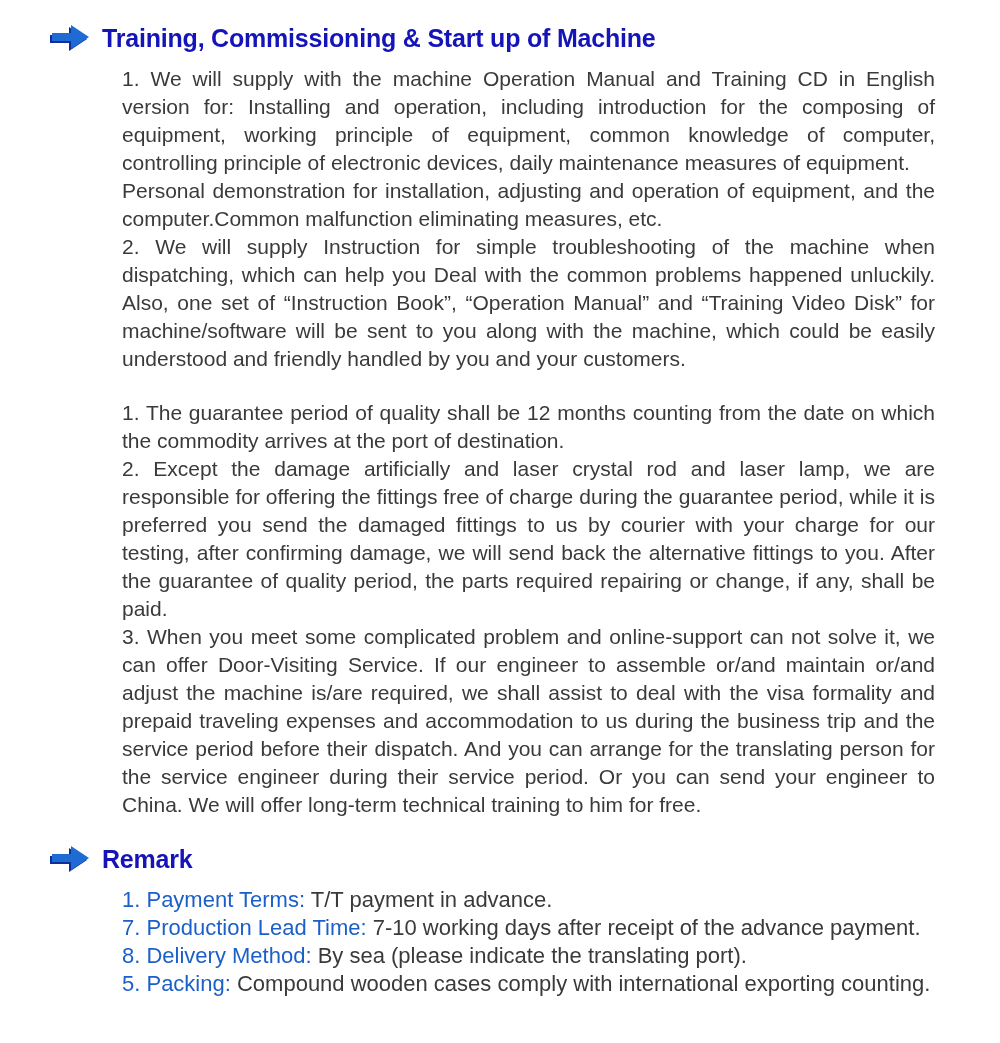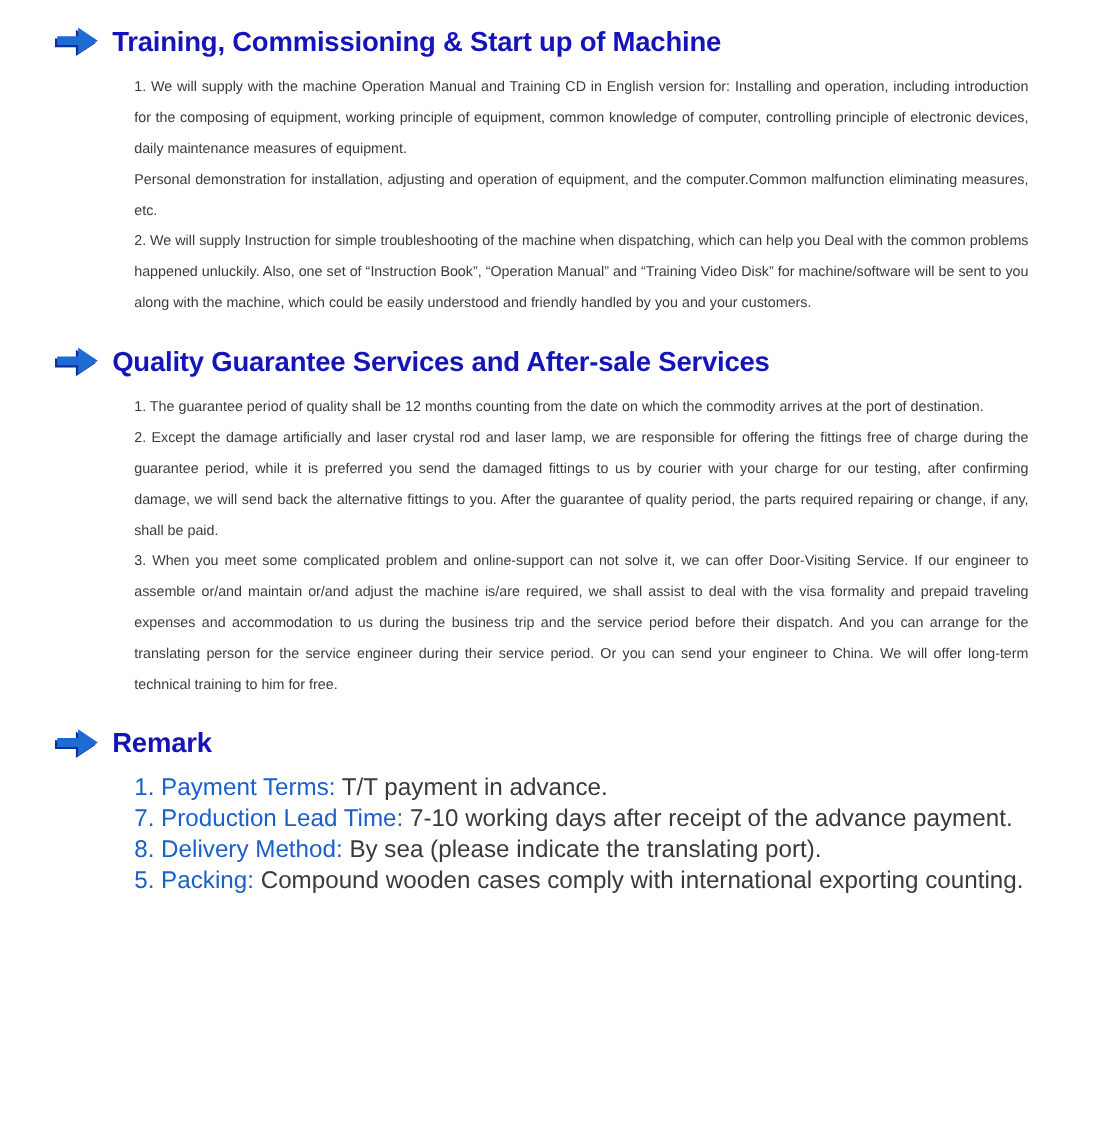--- a/index.html
+++ b/index.html
@@ -35,21 +35,21 @@
     font-size: 25px;
     font-weight: 700;
     color: #1414b8;
     letter-spacing: -0.2px;
     line-height: 1.15;
   }
   .section-body {
     margin-left: 72px;
     margin-right: 0;
     color: #3a3a3a;
-    font-size: 13px;
+    font-size: 21px;
     line-height: 28px;
   }
   .section-body p {
     margin: 0;
     text-align: justify;
   }
   .remark-list {
     margin-left: 72px;
     font-size: 22px;
     line-height: 28px;
@@ -78,29 +78,20 @@
       <h2 class="section-heading">Training, Commissioning &amp; Start up of Machine</h2>
     </div>
     <div class="section-body">
       <p>1. We will supply with the machine Operation Manual and Training CD in English version for: Installing and operation, including introduction for the composing of equipment, working principle of equipment, common knowledge of computer, controlling principle of electronic devices, daily maintenance  measures of equipment.</p>
       <p>Personal demonstration for installation, adjusting and operation of equipment, and the computer.Common malfunction eliminating measures, etc.</p>
       <p>2. We will supply Instruction for simple troubleshooting of the machine when dispatching, which can help you  Deal with the common problems happened unluckily. Also, one set of “Instruction Book”, “Operation Manual” and “Training Video Disk” for machine/software will be sent to you along with the machine, which could be easily understood and friendly handled by you and your customers.</p>
     </div>
   </section>
 
   <section class="section">
-    <div class="heading-row">
-      <span class="arrow-icon">
-        <svg viewBox="0 0 40 28" width="40" height="28" aria-hidden="true">
-          <path d="M0 11 L19 11 L19 3 L37 15 L19 27 L19 19 L0 19 Z" fill="#0c2f9c"></path>
-          <path d="M2 9 L21 9 L21 1 L39 13 L21 25 L21 17 L2 17 Z" fill="#1e6bd3"></path>
-        </svg>
-      </span>
-      <h2 class="section-heading">Quality Guarantee Services and After-sale Services</h2>
-    </div>
     <div class="section-body">
       <p>1. The guarantee period of quality shall be 12 months counting from the date on which the commodity arrives at the port of destination.</p>
       <p>2. Except the damage artificially and laser crystal rod and laser lamp, we are responsible for offering the fittings free of charge during the guarantee period, while it is preferred you send the damaged fittings to us by courier with your charge for our testing, after confirming damage, we will send back the alternative fittings to you. After the guarantee of quality period, the parts required repairing or change, if any, shall be paid.</p>
       <p>3. When you meet some complicated problem and online-support can not solve it, we can offer Door-Visiting Service. If our engineer to assemble or/and maintain or/and adjust the machine is/are required, we shall assist to deal with the visa formality and prepaid traveling expenses and accommodation to us during the business trip and the service period before their dispatch. And you can arrange for the translating person for the service engineer during their service period. Or you can send your engineer to China. We will offer long-term technical training to him for free.</p>
     </div>
   </section>
 
   <section class="section">
     <div class="heading-row">
       <span class="arrow-icon">

